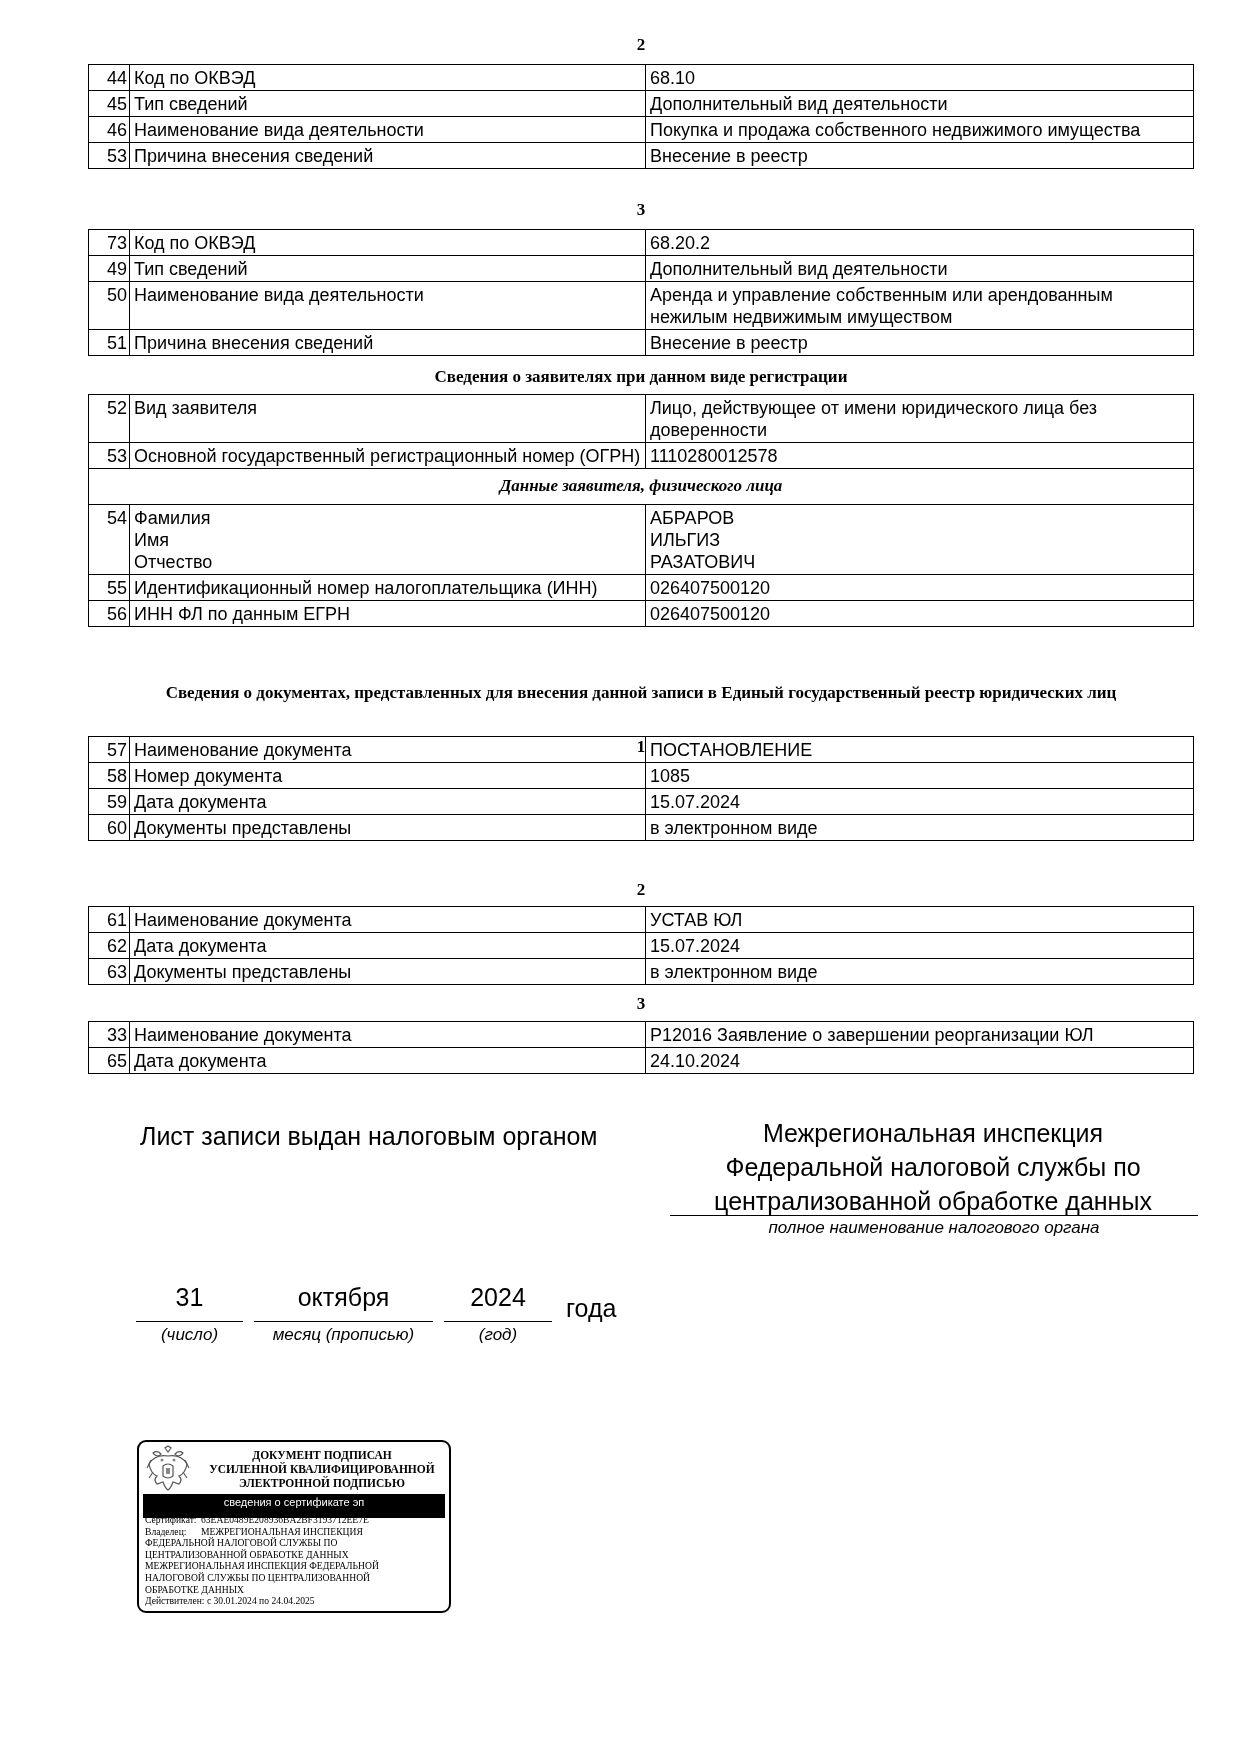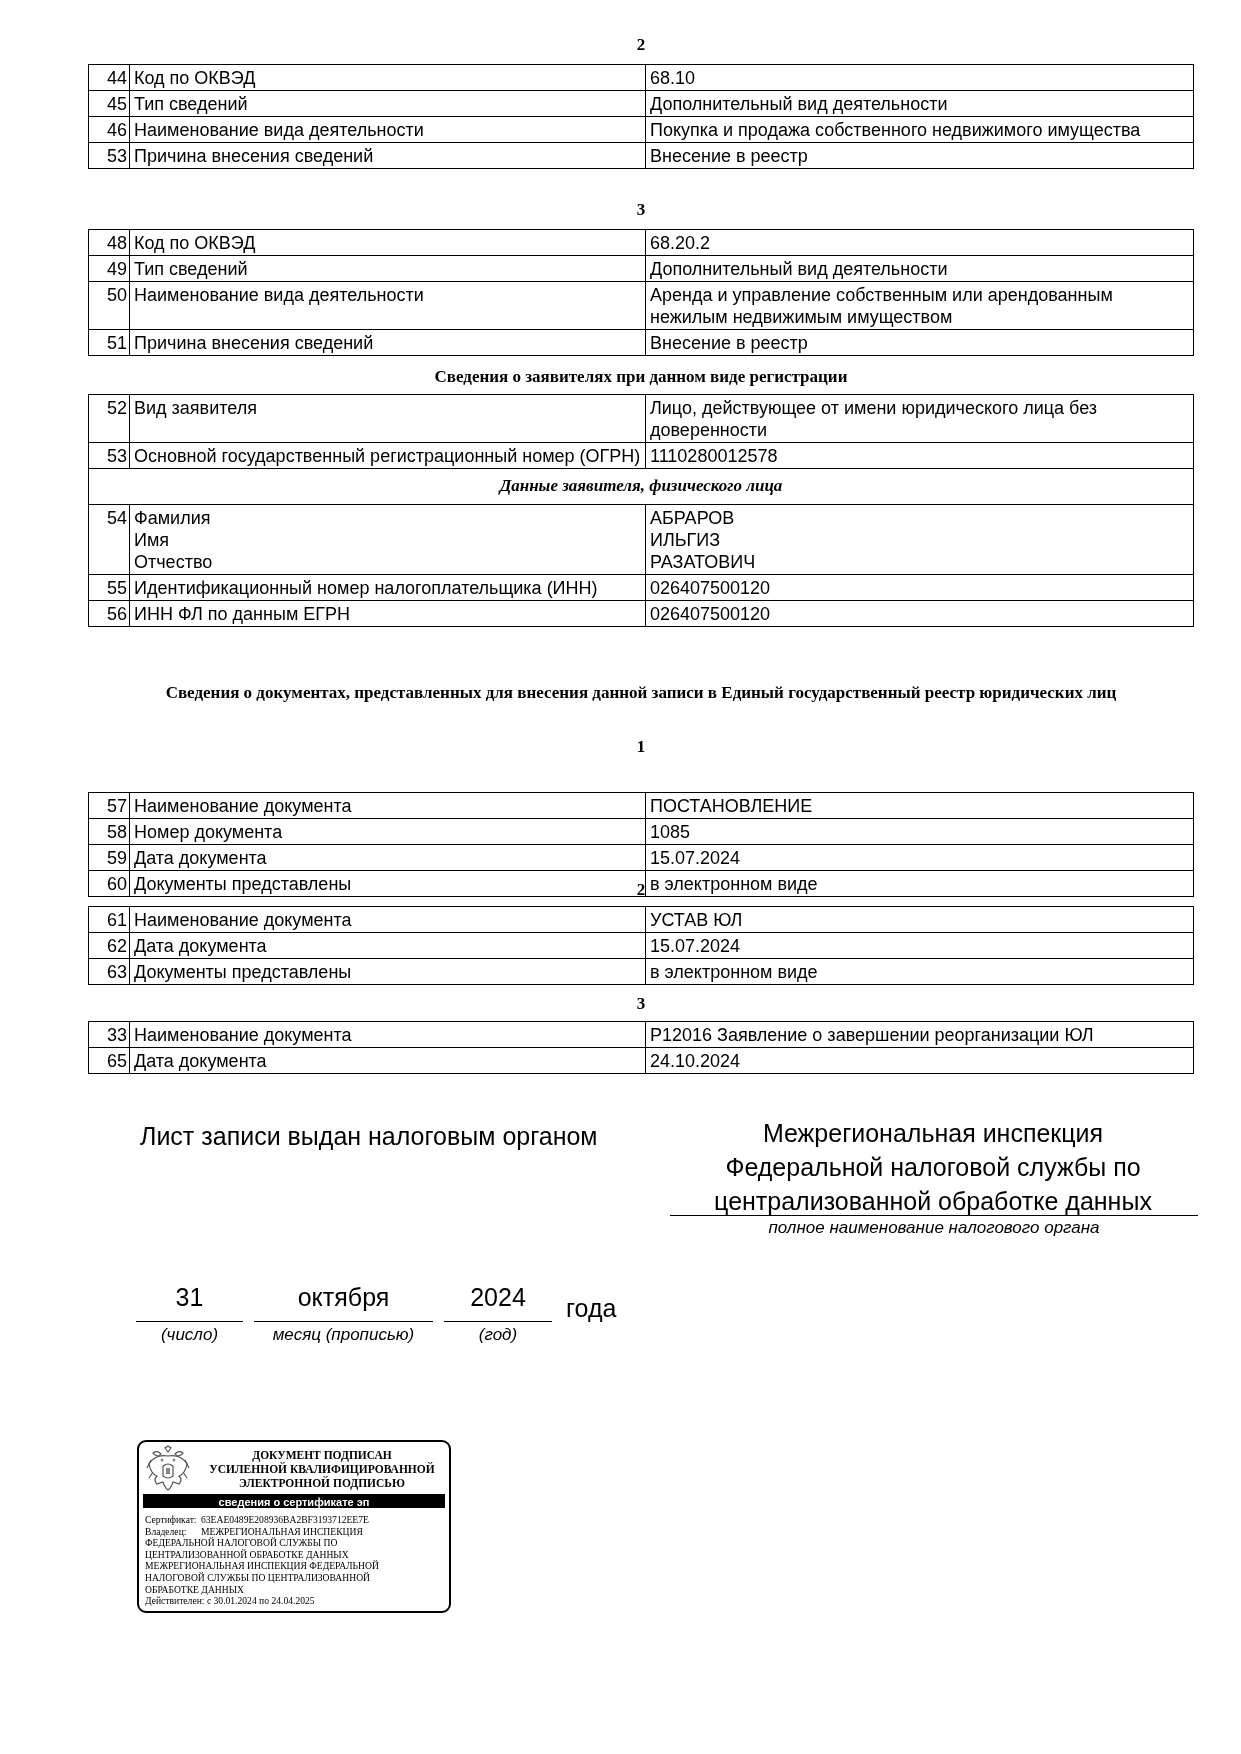--- a/index.html
+++ b/index.html
@@ -16,21 +16,21 @@
   .authority { position: absolute; left: 668px; top: 1116px; width: 530px; text-align: center; font-size: 25px; line-height: 34px; }
   .auth-line { position: absolute; left: 670px; top: 1215px; width: 528px; border-top: 1.5px solid #000; }
   .auth-cap { position: absolute; left: 670px; top: 1218px; width: 528px; text-align: center; font-style: italic; font-size: 17px; line-height: 20px; }
   .dval { position: absolute; top: 1282px; text-align: center; font-size: 25px; line-height: 30px; }
   .dline { position: absolute; top: 1321px; border-top: 1.5px solid #000; }
   .dcap { position: absolute; top: 1324px; text-align: center; font-style: italic; font-size: 17px; line-height: 22px; }
   .goda { position: absolute; left: 566px; top: 1293px; font-size: 25px; line-height: 30px; }
   .stamp { position: absolute; left: 137px; top: 1440px; width: 314px; height: 173px; border: 2px solid #000; border-radius: 9px; box-sizing: border-box; overflow: hidden; }
   .stamp .emblem { position: absolute; left: 4px; top: 2px; width: 50px; height: 50px; }
   .stamp .title { position: absolute; left: 56px; top: 6px; width: 254px; text-align: center; font-family: "Liberation Serif", serif; font-weight: bold; font-size: 11.5px; line-height: 14px; }
-  .stamp .bar { position: absolute; left: 4px; top: 52px; width: 302px; height: 14px; background: #000; color: #fff; text-align: center; font-size: 11px; line-height: 17px; font-weight: bold; }
+  .stamp .bar { position: absolute; left: 4px; top: 52px; width: 302px; height: 24px; background: #000; color: #fff; text-align: center; font-size: 11px; line-height: 17px; }
   .stamp .info { position: absolute; left: 6px; top: 72px; width: 300px; font-family: "Liberation Serif", serif; font-size: 9.6px; line-height: 11.6px; }
   .stamp .info .k { display: inline-block; width: 56px; }
 </style>
 </head>
 <body>
 
 <div class="seq" style="top:35px;">2</div>
 <table class="rec" style="top:64px;">
   <tbody>
       <tr>
@@ -53,21 +53,21 @@
     <td class="lbl">Причина внесения сведений</td>
     <td>Внесение в реестр</td>
   </tr>
 </tbody>
   </table>
 
 <div class="seq" style="top:200px;">3</div>
 <table class="rec" style="top:229px;">
   <tbody>
       <tr>
-    <td class="num">48</td>
+    <td class="num">73</td>
     <td class="lbl">Код по ОКВЭД</td>
     <td>68.20.2</td>
   </tr>
   <tr>
     <td class="num">49</td>
     <td class="lbl">Тип сведений</td>
     <td>Дополнительный вид деятельности</td>
   </tr>
   <tr>
     <td class="num">50</td>
@@ -120,21 +120,21 @@
     <td class="num">56</td>
     <td class="lbl">ИНН ФЛ по данным ЕГРН</td>
     <td>026407500120</td>
   </tr>
 </tbody>
   </table>
 
 <div class="heading" style="top:682px; line-height:21px;">Сведения о документах, представленных для внесения данной записи в Единый государственный реестр юридических лиц</div>
 
 <div class="seq" style="top:737px;">1</div>
-<table class="rec" style="top:792px;">
+<table class="rec" style="top:736px;">
   <tbody>
       <tr>
     <td class="num">57</td>
     <td class="lbl">Наименование документа</td>
     <td>ПОСТАНОВЛЕНИЕ</td>
   </tr>
   <tr>
     <td class="num">58</td>
     <td class="lbl">Номер документа</td>
     <td>1085</td>

